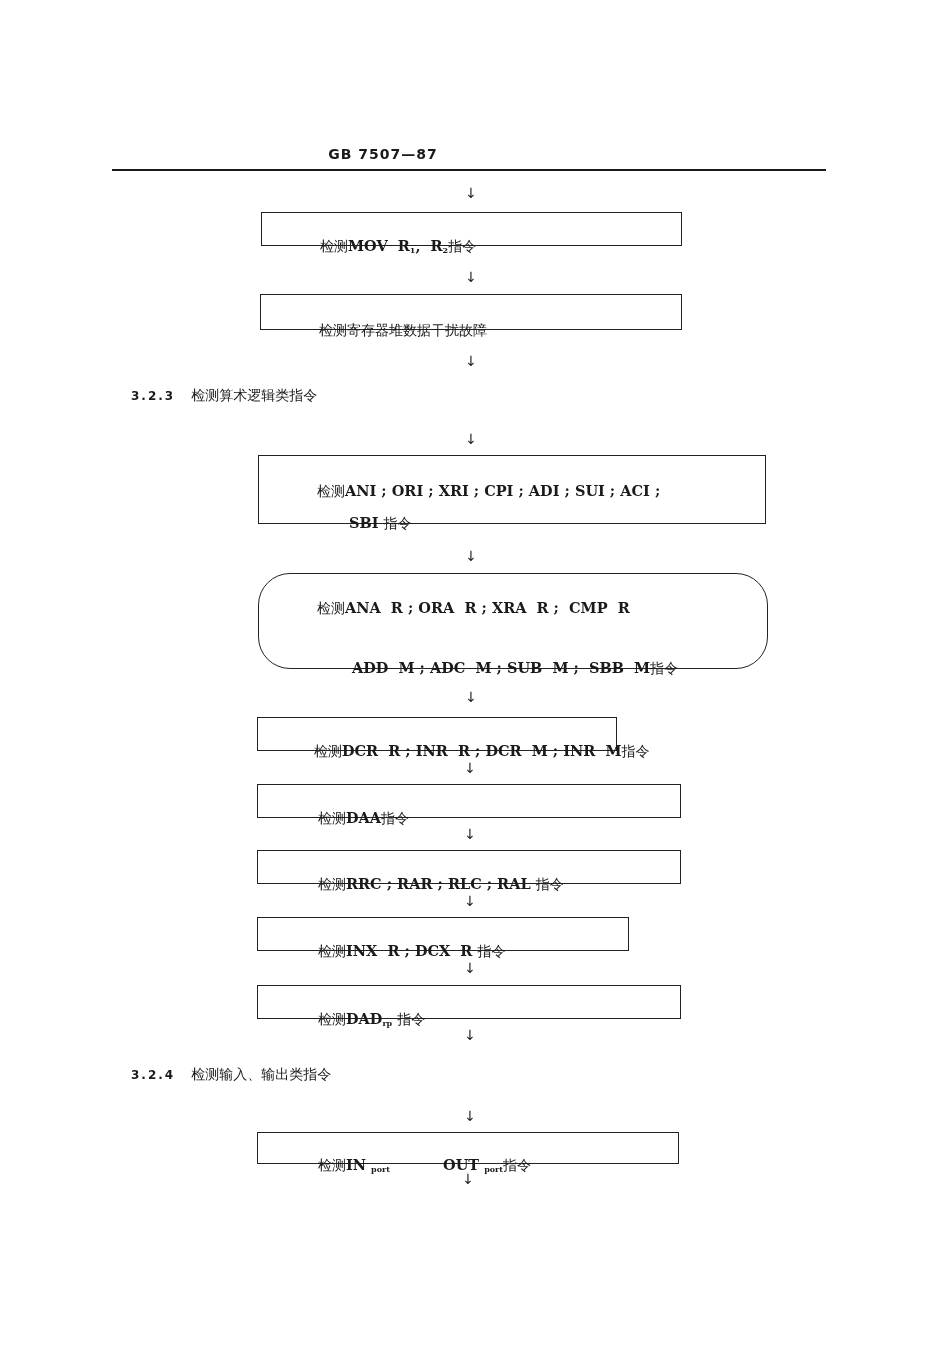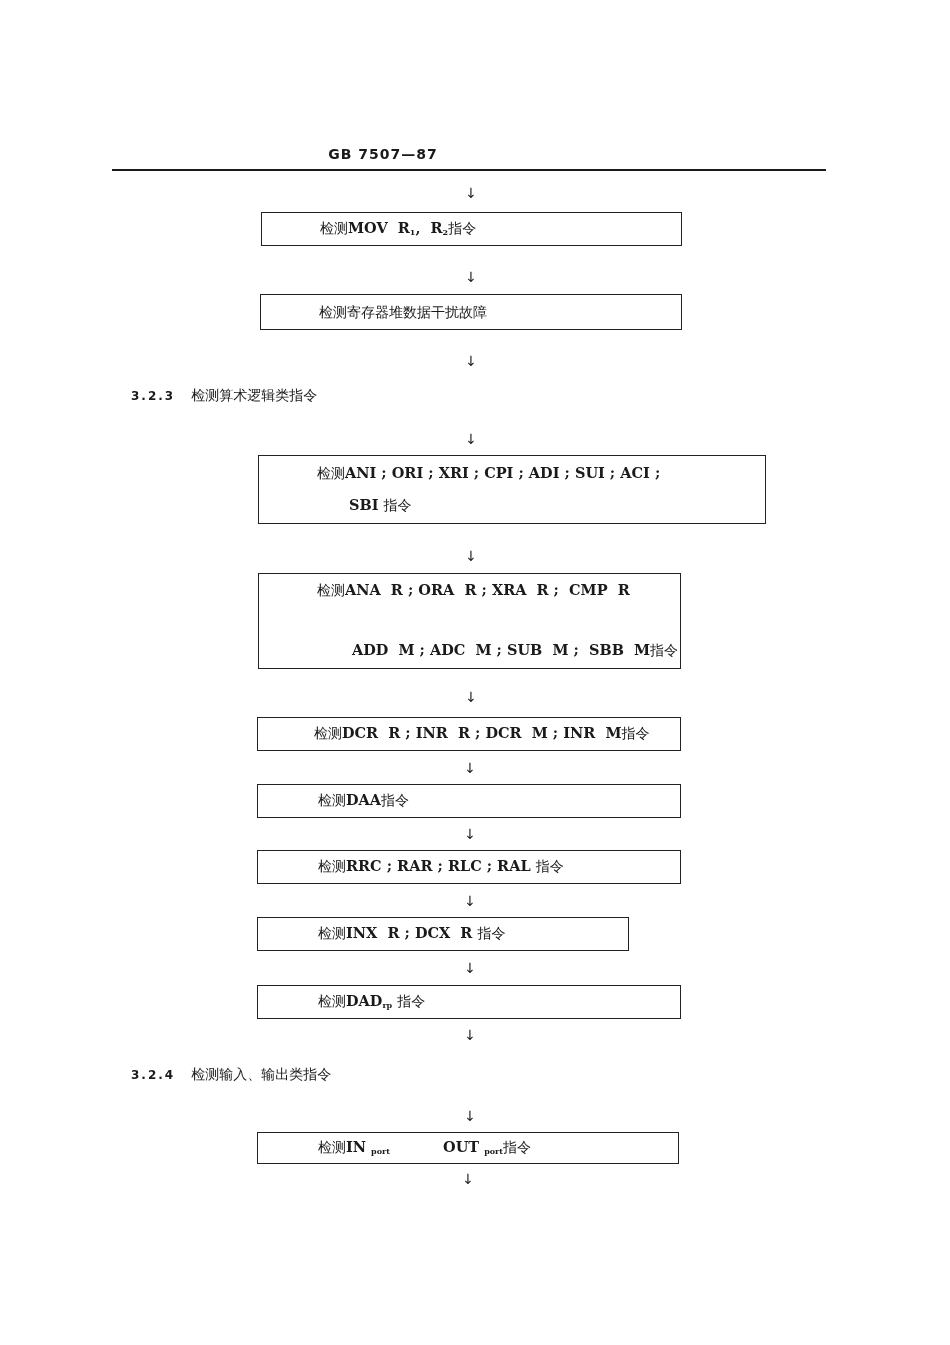--- a/index.html
+++ b/index.html
@@ -4,21 +4,21 @@
 <style>
   html, body { margin:0; padding:0; background:#ffffff; }
   body { width:950px; height:1345px; position:relative; overflow:hidden;
          font-family:"DejaVu Serif","Liberation Serif",serif; color:#1a1a1a; }
   .header-title { position:absolute; left:0; width:766px; top:146px; text-align:center;
                   font-family:"DejaVu Sans","Liberation Sans",sans-serif; font-weight:bold; font-size:14px; letter-spacing:1px; }
   .header-rule { position:absolute; left:112px; width:714px; top:169px; height:0; border-top:2.5px solid #1a1a1a; }
   .arrow { position:absolute; width:14px; margin-left:-7px; font-size:14px; line-height:14px; text-align:center;
            font-family:"DejaVu Sans",sans-serif; color:#1a1a1a; }
   .box { position:absolute; border:1.3px solid #222; box-sizing:border-box; background:#fff; }
-  .box-text { position:absolute; font-size:14.5px; font-weight:bold; white-space:pre; line-height:20px; }
+  .box-text { position:absolute; font-size:14.5px; font-weight:bold; white-space:pre; line-height:20px;margin-top:18px; }
   .box-text .cn { font-weight:normal; font-family:"DejaVu Sans",sans-serif; font-size:14px; }
   .sub { font-size:8px; vertical-align:-2px; }
   .section { position:absolute; left:131px; font-size:14px; font-family:"DejaVu Sans",sans-serif; }
   .section .num { font-weight:bold; letter-spacing:2px; margin-right:16px; font-size:12px;margin-top:48px; }
 </style>
 </head>
 <body>
 
 <div class="header-title">GB 7507—87</div>
 <div class="header-rule"></div>
@@ -39,27 +39,27 @@
   <span class="num">3.2.3</span><span>检测算术逻辑类指令</span>
 </div>
 
 <div class="arrow" style="left:471px;top:432px;">↓</div>
 <div class="box" style="left:258px;top:455px;width:508px;height:69px;">
   <div class="box-text" style="left:58px;top:7px;"><span class="cn">检测</span><span>ANI ; ORI ; XRI ; CPI ; ADI ; SUI ; ACI ;</span></div>
   <div class="box-text" style="left:90px;top:39px;"><span>SBI</span> <span class="cn">指令</span></div>
 </div>
 
 <div class="arrow" style="left:471px;top:549px;">↓</div>
-<div class="box" style="left:258px;top:573px;width:423px;height:96px;">
+<div class="box" style="left:258px;top:573px;width:510px;height:96px;border-radius:32px;">
   <div class="box-text" style="left:58px;top:6px;"><span class="cn">检测</span><span>ANA  R ; ORA  R ; XRA  R ;  CMP  R</span></div>
   <div class="box-text" style="left:93px;top:66px;"><span>ADD  M ; ADC  M ; SUB  M ;  SBB  M</span><span class="cn">指令</span></div>
 </div>
 
 <div class="arrow" style="left:471px;top:690px;">↓</div>
-<div class="box" style="left:257px;top:717px;width:424px;height:34px;">
+<div class="box" style="left:257px;top:717px;width:360px;height:34px;">
   <div class="box-text" style="left:56px;top:5px;"><span class="cn">检测</span><span>DCR  R ; INR  R ; DCR  M ; INR  M</span><span class="cn">指令</span></div>
 </div>
 
 <div class="arrow" style="left:470px;top:761px;">↓</div>
 <div class="box" style="left:257px;top:784px;width:424px;height:34px;">
   <div class="box-text" style="left:60px;top:5px;"><span class="cn">检测</span><span>DAA</span><span class="cn">指令</span></div>
 </div>
 
 <div class="arrow" style="left:470px;top:827px;">↓</div>
 <div class="box" style="left:257px;top:850px;width:424px;height:34px;padding-left:32px;">

